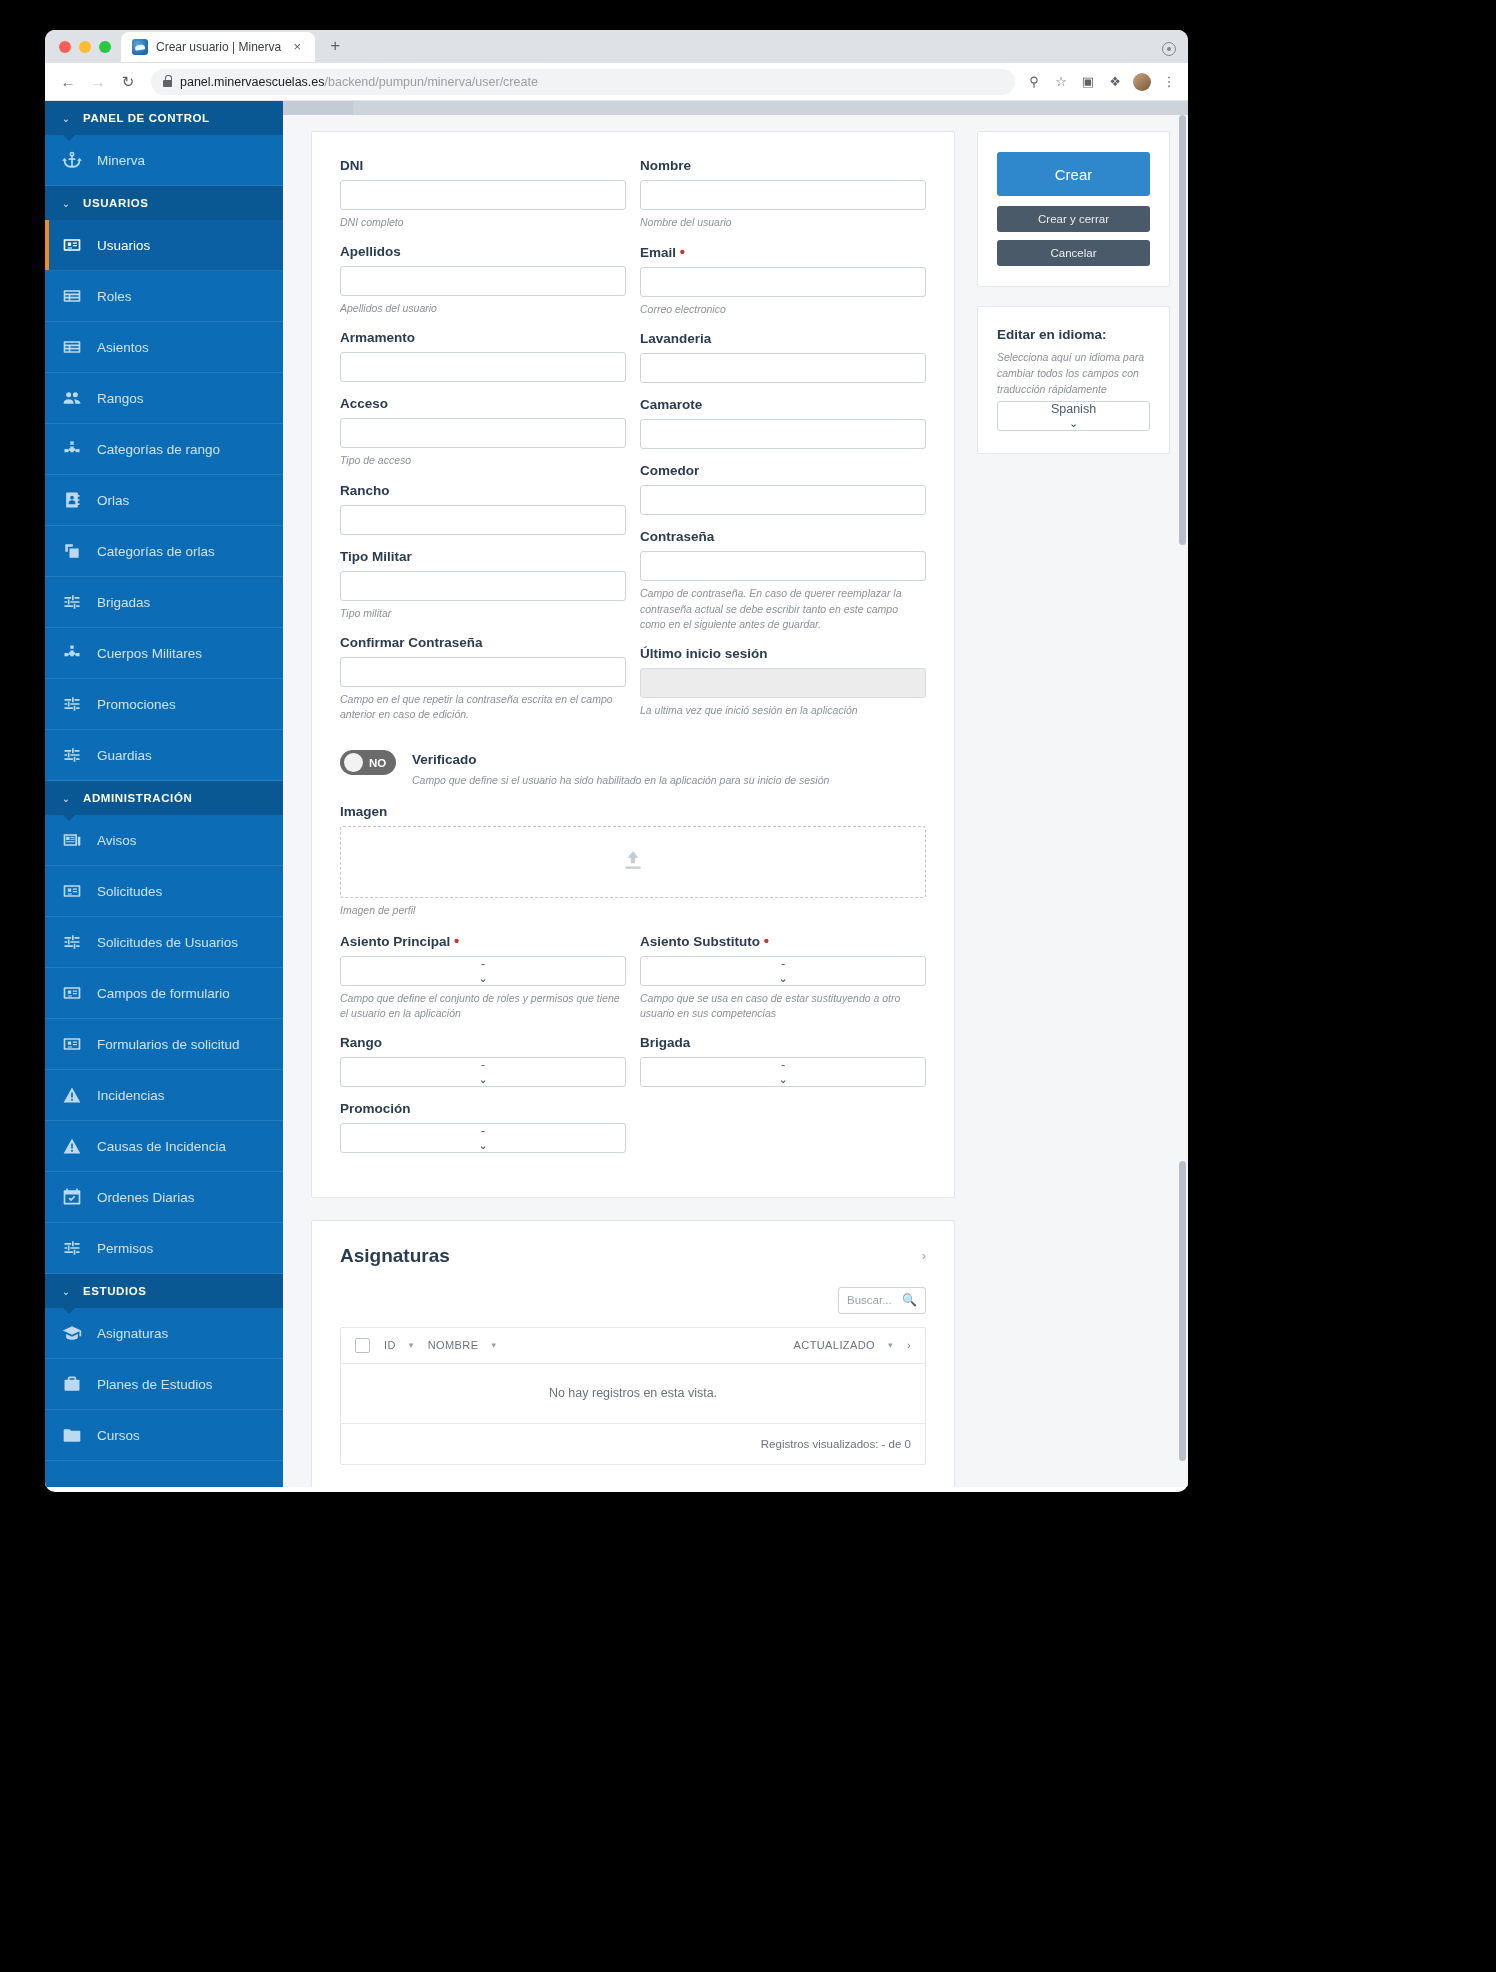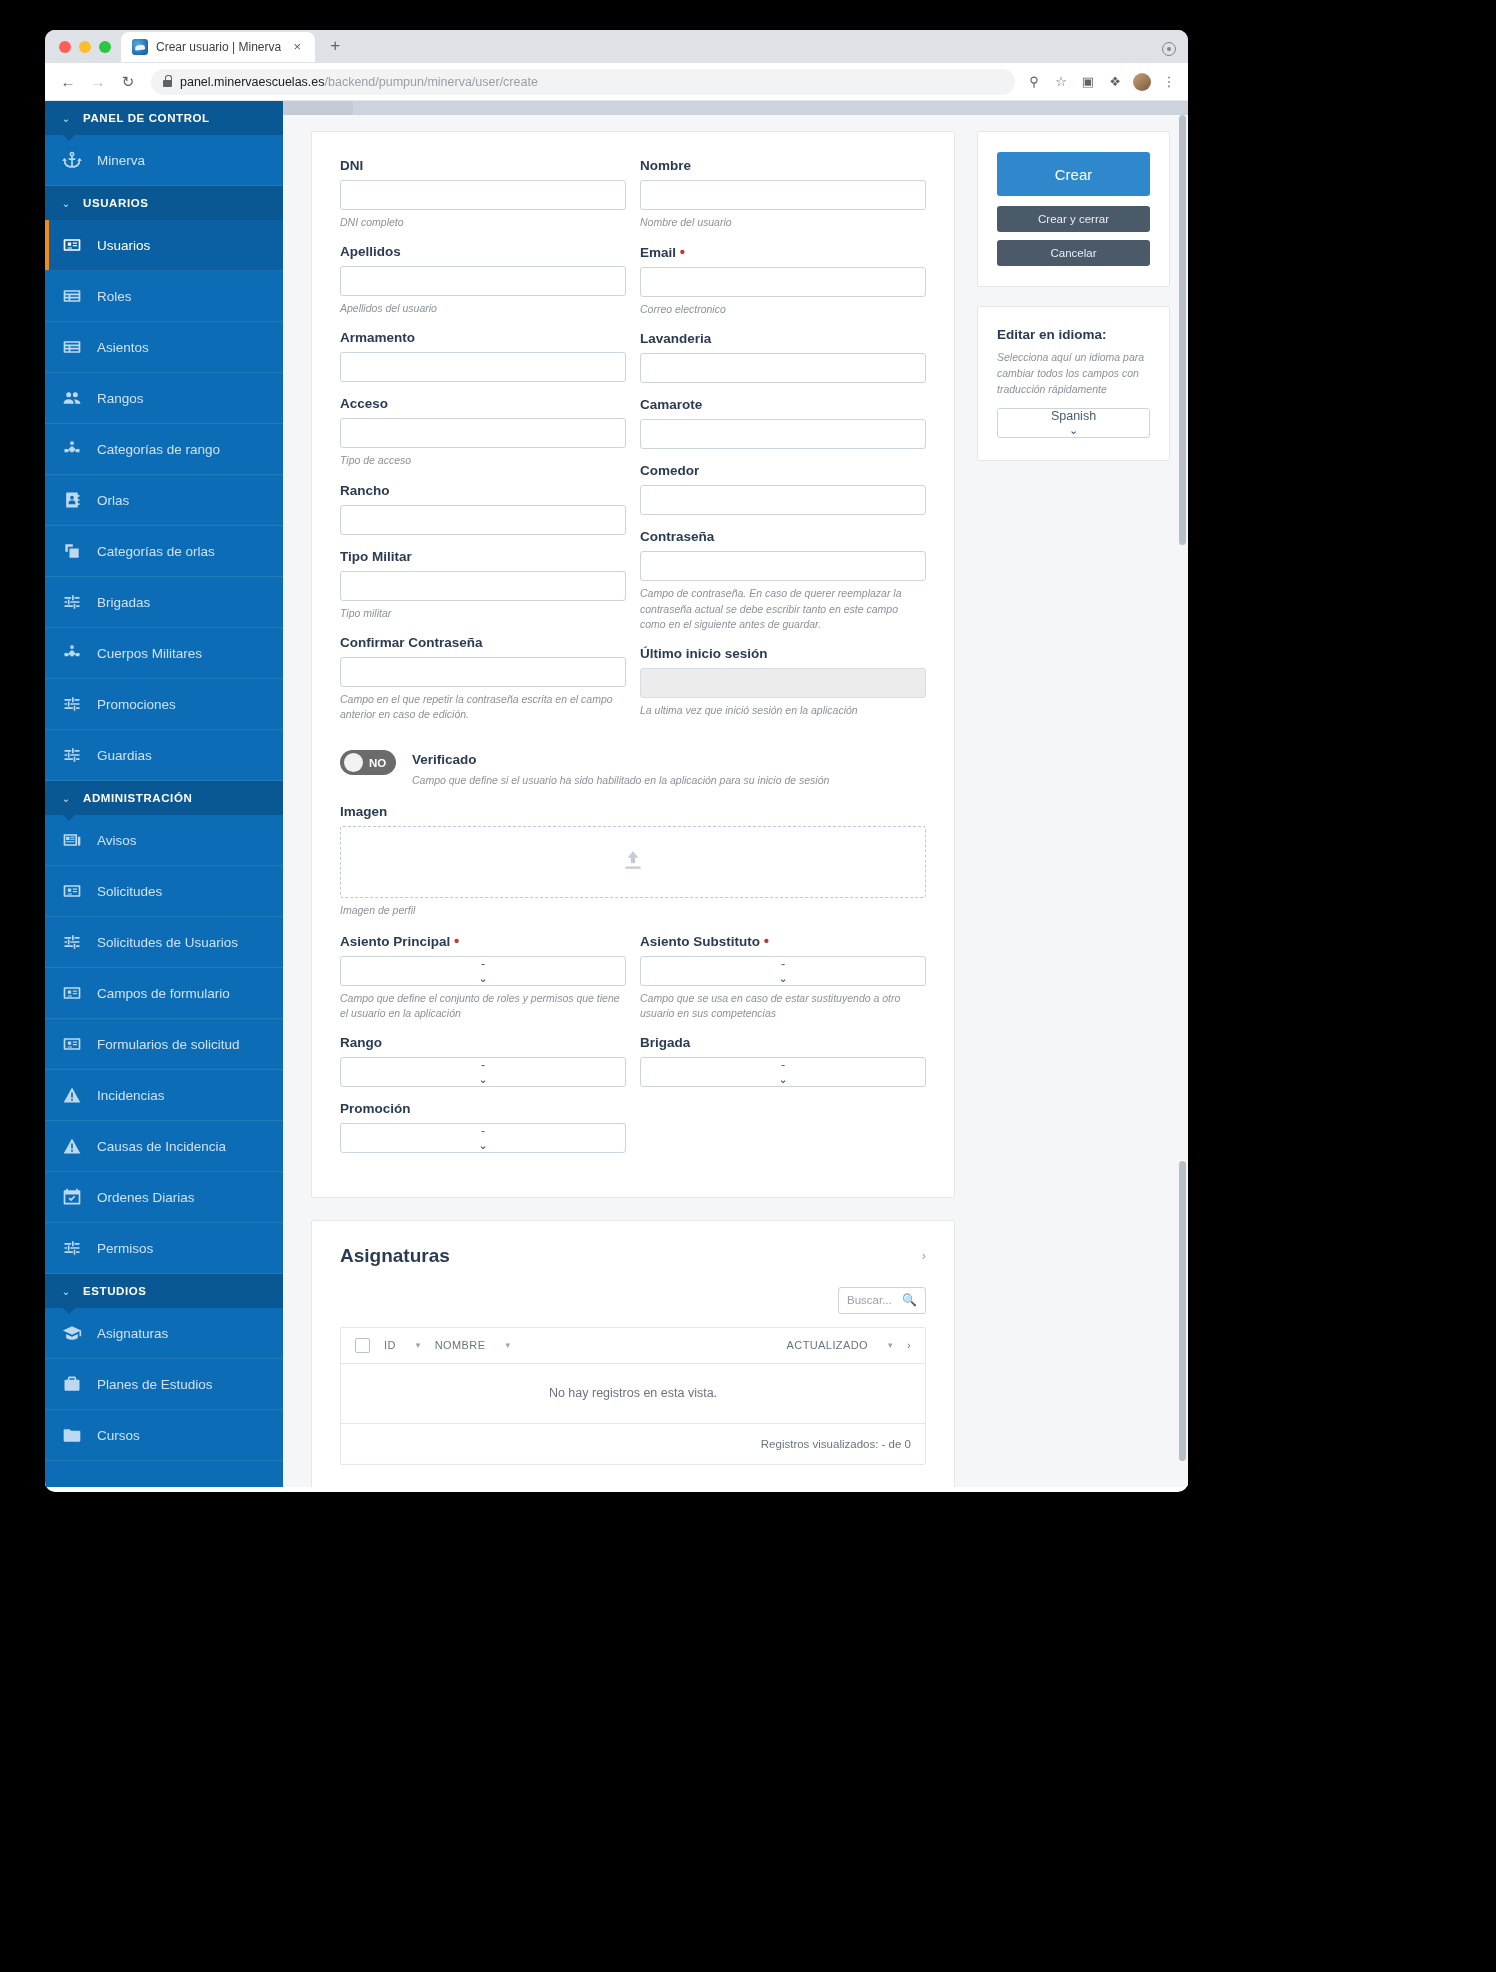--- a/index.html
+++ b/index.html
@@ -342,21 +342,21 @@
   .btn-secondary {
     background: #4b5a69;
     color: #e9edf1;
     height: 26px;
     font-size: 11.5px;
     margin-bottom: 8px;
   }
   .panel-pad { padding: 20px 19px; }
   .lang-card { margin-top: 19px; padding: 20px 19px 22px; }
   .lang-title { font-size: 13.5px; font-weight: bold; color: #2b3c52; margin-bottom: 8px; }
-  .lang-help { font-size: 10.5px; font-style: italic; color: #8b9299; line-height: 1.5; margin-bottom: 11px; }
+  .lang-help { font-size: 10.5px; font-style: italic; color: #8b9299; line-height: 1.5; margin-bottom: 4px; }
 
   
   .asig-card { margin-top: 22px; padding: 24px 28px 28px; }
   .asig-head { display: flex; align-items: center; justify-content: space-between; }
   .asig-title { font-size: 19px; font-weight: bold; color: #2b3c52; }
   .asig-chev { color: #9aa3ab; font-size: 13px; }
   .search-row { display: flex; justify-content: flex-end; margin-top: 20px; }
   .searchbox {
     width: 88px; height: 27px;
     border: 1px solid #ccd3d9;
@@ -371,21 +371,21 @@
     display: flex; align-items: center;
     height: 36px;
     border-bottom: 1px solid #e4e7ea;
     padding: 0 14px;
     gap: 14px;
     font-size: 11px;
     color: #6a7480;
     letter-spacing: .4px;
   }
   .chk { width: 15px; height: 15px; border: 1px solid #b9c1c8; border-radius: 2px; background: #fff; flex: 0 0 15px; }
-  .th { display: flex; align-items: center; gap: 20px; }
+  .th { display: flex; align-items: center; gap: 13px; }
   .th .sort { color: #9aa3ab; font-size: 9px; }
   .th-spacer { flex: 1; }
   .tbody-empty {
     height: 60px;
     display: flex; align-items: center; justify-content: center;
     font-size: 12.5px; color: #6a7480;
     border-bottom: 1px solid #e4e7ea;
   }
   .tfoot {
     height: 40px;

